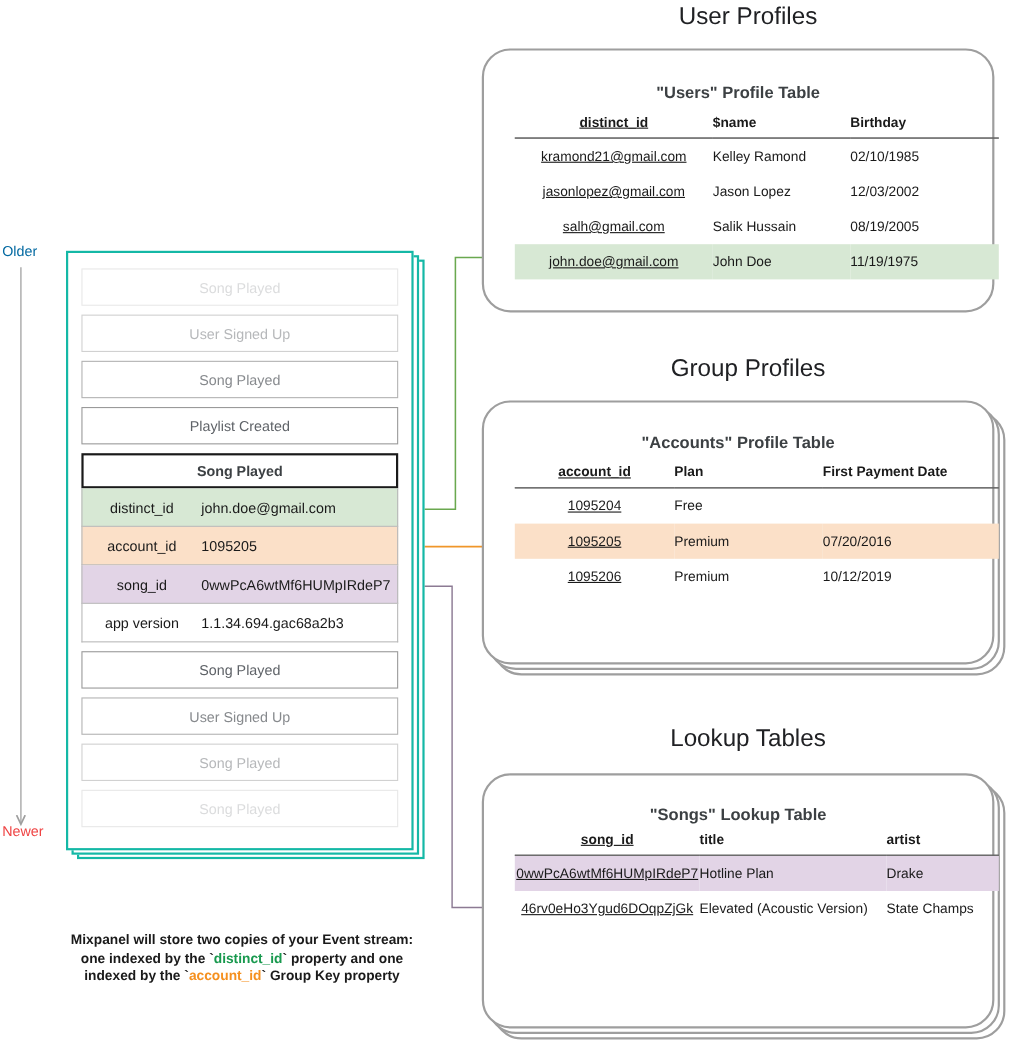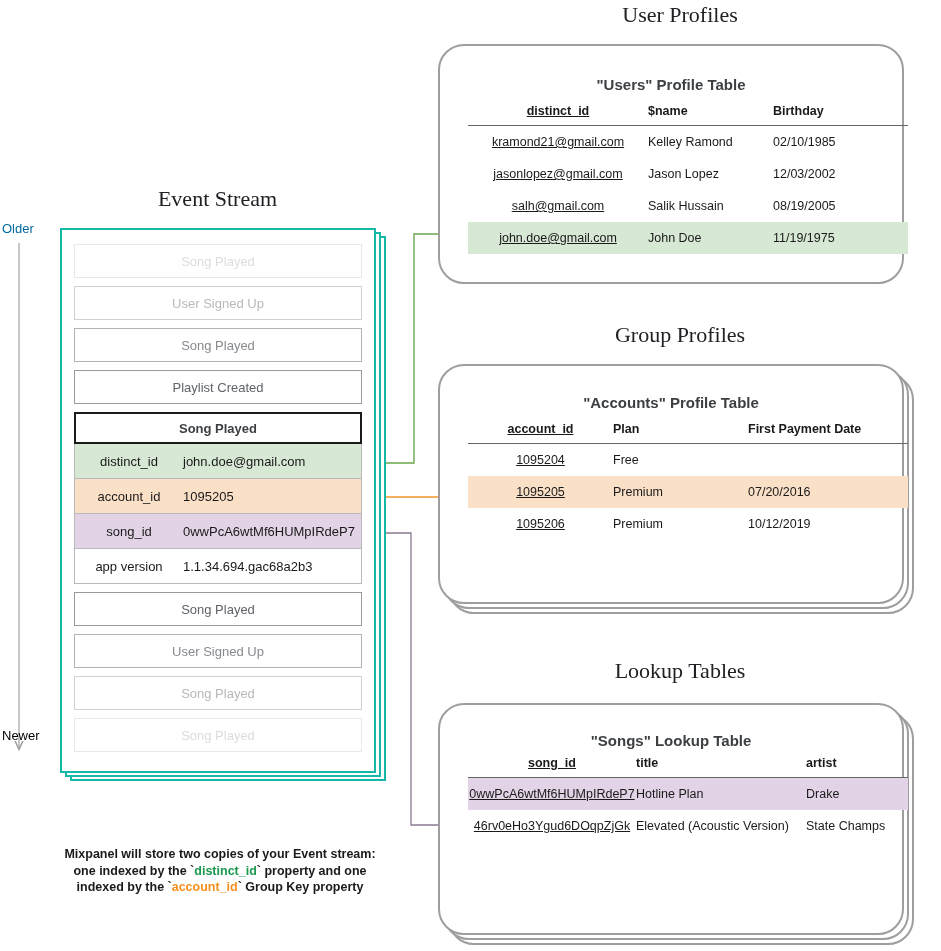--- a/index.html
+++ b/index.html
@@ -14,21 +14,20 @@
   .canvas { position: absolute; inset: 0; }
 
   
   .section-title {
     position: absolute;
     font-size: 22px;
     font-weight: 400;
     color: #202124;
     text-align: center;
     white-space: nowrap;
-    font-family: Liberation Serif, serif;
   }
 
   
   #event-stream-title { left: 85px; top: 186px; width: 265px; }
 
   .stack-layer {
     position: absolute;
     border: 2px solid #14b8a6;
     background: #ffffff;
   }
@@ -76,21 +75,21 @@
   }
   .prop-key { width: 108px; text-align: center; }
   .prop-val { flex: 1; }
   .prop-row.green  { background: #d7e8d4; }
   .prop-row.orange { background: #fbe0c8; }
   .prop-row.purple { background: #e2d4e6; }
   .prop-row.plain  { background: #ffffff; }
 
   
   #timeline-older { position: absolute; left: 2px; top: 221px; font-size: 13px; color: #0369a1; }
-  #timeline-newer { position: absolute; left: 2px; top: 728px; font-size: 13px; color: #000000; }
+  #timeline-newer { position: absolute; left: 2px; top: 748px; font-size: 13px; color: #ef4444; }
 
   
   .profile-card {
     position: absolute;
     border: 2px solid #9e9e9e;
     border-radius: 26px;
     background: #ffffff;
   }
   .profile-card.shadowlayer { background: #ffffff; }
 
@@ -177,21 +176,20 @@
 
     <line x1="19" y1="243" x2="19" y2="748" stroke="#b0b0b0" stroke-width="1.4" marker-end="url(#arrow-gray)"></line>
 
     <path d="M 358,463 L 414,463 L 414,234 L 459,234" fill="none" stroke="#6aa84f" stroke-width="1.4" marker-end="url(#arrow-green)"></path>
 
     <path d="M 358,497 L 463,497" fill="none" stroke="#f0962a" stroke-width="1.6" marker-end="url(#arrow-orange)"></path>
 
     <path d="M 358,533 L 411,533 L 411,825 L 461,825" fill="none" stroke="#8c7a93" stroke-width="1.3" marker-end="url(#arrow-purple)"></path>
   </svg>
 
-  <div class="section-title" id="event-stream-title">Event Stream</div>
 
   <div id="timeline-older">Older</div>
   <div id="timeline-newer">Newer</div>
 
   <div class="stack-layer" id="es-card-back2"></div>
   <div class="stack-layer" id="es-card-back1"></div>
 
   <div class="stack-layer" id="es-card-front">
 
     <div class="event-box fade-1">Song Played</div>

